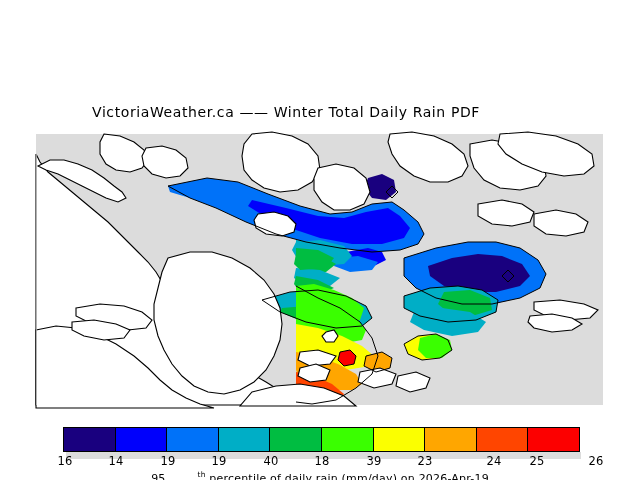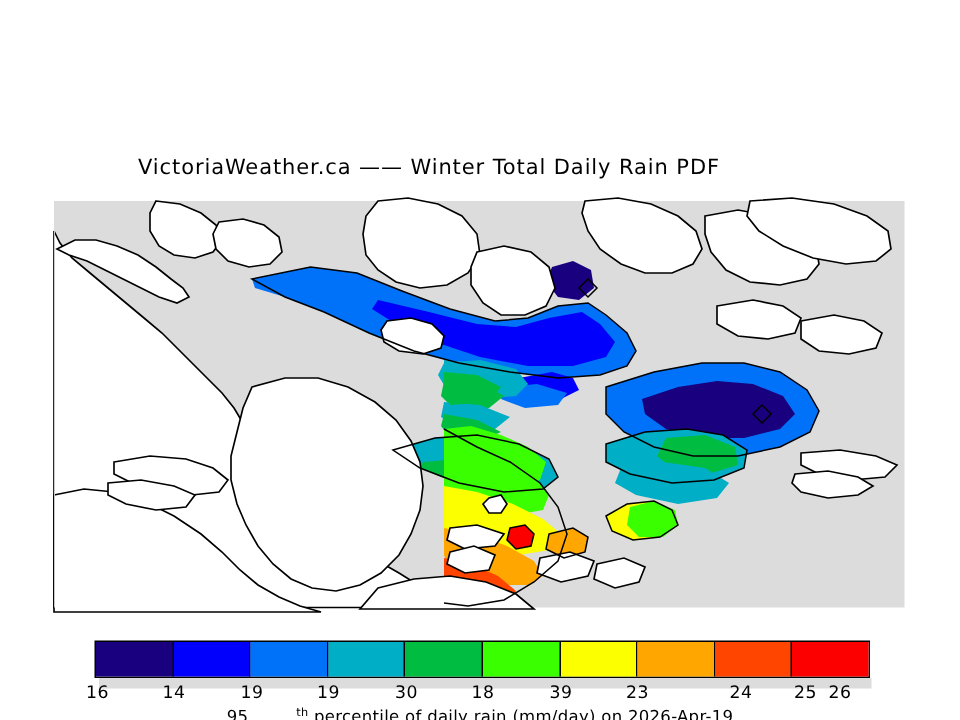--- a/index.html
+++ b/index.html
@@ -247,24 +247,24 @@
       <div class="swatch" style="background:#fbff00"></div>
       <div class="swatch" style="background:#ffa600"></div>
       <div class="swatch" style="background:#ff4500"></div>
       <div class="swatch" style="background:#fc0000"></div>
     </div>
     <div id="cbar-ticks">
       <div class="tick" style="left:65px">16</div>
       <div class="tick" style="left:116px">14</div>
       <div class="tick" style="left:168px">19</div>
       <div class="tick" style="left:219px">19</div>
-      <div class="tick" style="left:271px">30</div>
+      <div class="tick" style="left:271px">40</div>
       <div class="tick" style="left:322px">18</div>
       <div class="tick" style="left:374px">39</div>
       <div class="tick" style="left:425px">23</div>
       <div class="tick" style="left:494px">24</div>
       <div class="tick" style="left:537px">25</div>
-      <div class="tick" style="left:560px">26</div>
+      <div class="tick" style="left:596px">26</div>
     </div>
     <div id="cbar-caption"><span>95</span><sup>th</sup><span> percentile of daily rain (mm/day) on 2026-Apr-19</span></div>
   </div>
 
 </div>
 
 </body></html>

